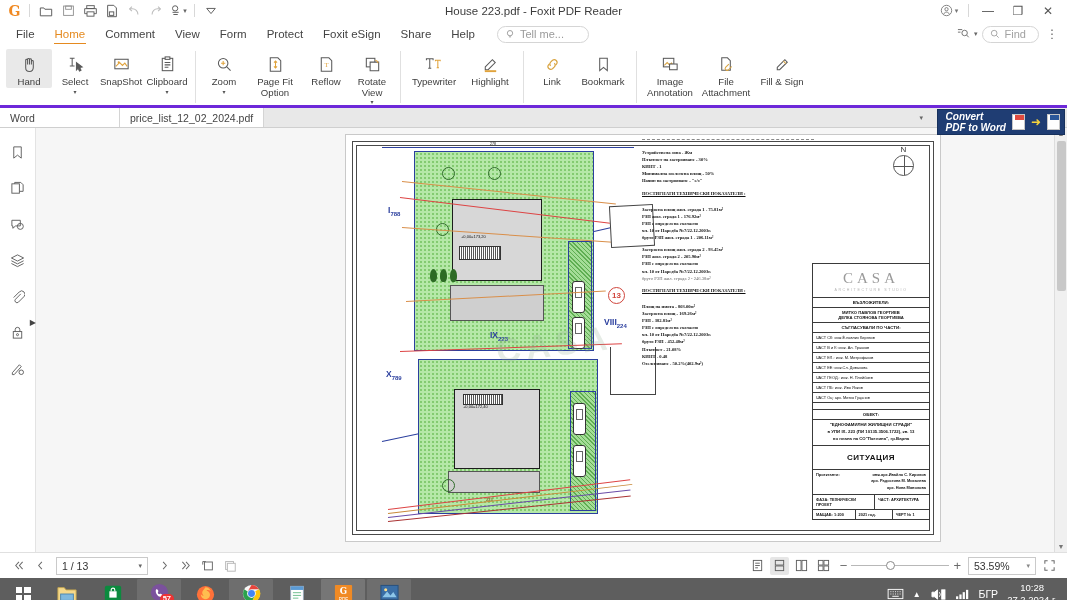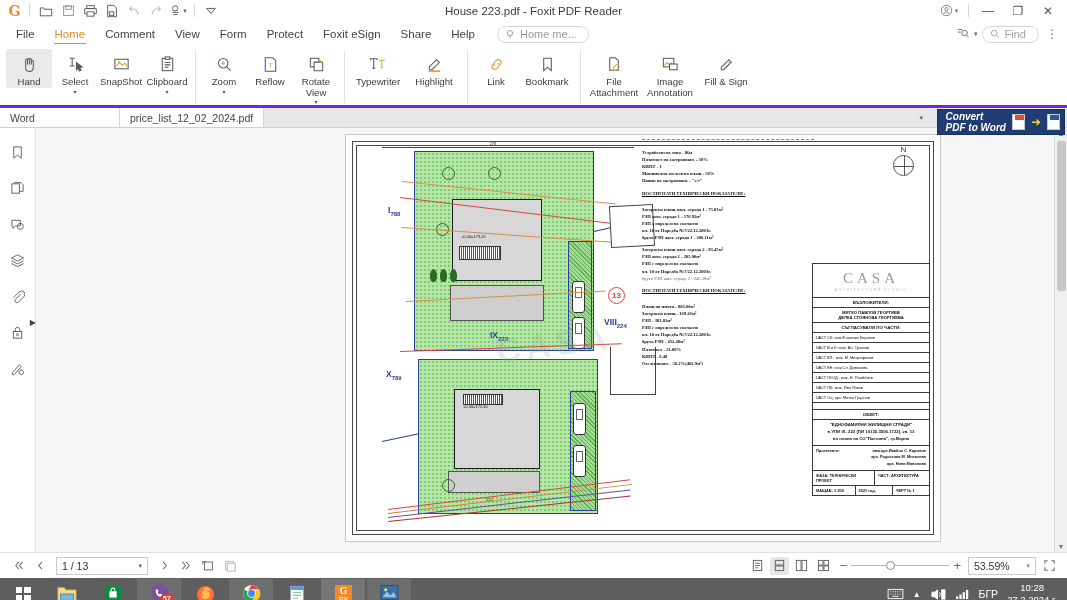--- a/index.html
+++ b/index.html
@@ -424,21 +424,21 @@
   <div class="menu-item">Form</div>
   <div class="menu-item">Protect</div>
   <div class="menu-item">Foxit eSign</div>
   <div class="menu-item">Share</div>
   <div class="menu-item">Help</div>
   <div class="tellme">
     <svg width="10" height="10" viewBox="0 0 12 12" fill="none" stroke="#9a9a9a" stroke-width="1.1">
         <circle cx="6" cy="5" r="3.2"></circle>
         <path d="M4.7 9.4h2.6"></path>
       </svg>
-    <span>Home me...</span>
+    <span>Tell me...</span>
   </div>
   <div class="menu-right">
     <div class="icon-gray">
       <svg width="13" height="12" viewBox="0 0 15 14" fill="none" stroke="#6e6e6e" stroke-width="1.1">
           <path d="M1 3h5M1 6h3"></path>
           <circle cx="8.8" cy="7" r="3.2"></circle>
           <path d="M11.2 9.4L13.6 12"></path>
         </svg>
     </div>
     <span class="caret-sm">▾</span>
@@ -505,20 +505,29 @@
       <svg width="19" height="19" viewBox="0 0 20 20" fill="none" stroke="#5a5a5a" stroke-width="1.1">
           <circle cx="8.6" cy="8.6" r="5"></circle>
           <path d="M6.4 8.6h4.4M8.6 6.4v4.4" stroke="#e0a33c"></path>
           <path d="M12.4 12.4l4 4"></path>
         </svg>
     </span>
     <span class="rb-lbl">Zoom</span>
     <span class="rb-caret">▾</span>
   </div>
 
+  <div class="rb-item wide">
+    <span class="rb-ico">
+      <svg width="19" height="19" viewBox="0 0 20 20" fill="none" stroke="#5a5a5a" stroke-width="1.1">
+          <path d="M4.5 3h8l3 3v11h-11z"></path>
+          <path d="M10 6.5v7M8.4 8.1L10 6.4l1.6 1.7M8.4 11.9L10 13.6l1.6-1.7" stroke="#e0a33c"></path>
+        </svg>
+    </span>
+    <span class="rb-lbl two">Page Fit Option</span>
+  </div>
 
   <div class="rb-item">
     <span class="rb-ico">
       <svg width="19" height="19" viewBox="0 0 20 20" fill="none" stroke="#5a5a5a" stroke-width="1.1">
           <path d="M4.5 3h8l3 3v11h-11z"></path>
           <text x="10" y="13" font-size="7" fill="#e0a33c" stroke="none" text-anchor="middle" font-family="Liberation Serif, serif">T</text>
         </svg>
     </span>
     <span class="rb-lbl">Reflow</span>
   </div>
@@ -576,36 +585,36 @@
         </svg>
     </span>
     <span class="rb-lbl">Bookmark</span>
   </div>
 
   <div class="rb-sep"></div>
 
   <div class="rb-item wide">
     <span class="rb-ico">
       <svg width="19" height="19" viewBox="0 0 20 20" fill="none" stroke="#5a5a5a" stroke-width="1.1">
-          <path d="M5 3h6l3 3v10H5z"></path>
-          <path d="M12.5 9.5l-3.5 3.5a2 2 0 0 0 2.8 2.8l3.7-3.7" stroke="#d9a441"></path>
-        </svg>
-    </span>
-    <span class="rb-lbl two">File Attachment</span>
-  </div>
-
-  <div class="rb-item wide">
-    <span class="rb-ico">
-      <svg width="19" height="19" viewBox="0 0 20 20" fill="none" stroke="#5a5a5a" stroke-width="1.1">
           <rect x="2.5" y="3.5" width="11" height="9"></rect>
           <path d="M3.5 11l3-3 2.5 2.5 2-2 2 2.5" stroke="#d9a441"></path>
           <rect x="9" y="9.5" width="8" height="6" fill="#fff"></rect>
         </svg>
     </span>
     <span class="rb-lbl two">Image Annotation</span>
+  </div>
+
+  <div class="rb-item wide">
+    <span class="rb-ico">
+      <svg width="19" height="19" viewBox="0 0 20 20" fill="none" stroke="#5a5a5a" stroke-width="1.1">
+          <path d="M5 3h6l3 3v10H5z"></path>
+          <path d="M12.5 9.5l-3.5 3.5a2 2 0 0 0 2.8 2.8l3.7-3.7" stroke="#d9a441"></path>
+        </svg>
+    </span>
+    <span class="rb-lbl two">File Attachment</span>
   </div>
 
 
   <div class="rb-item wide">
     <span class="rb-ico">
       <svg width="19" height="19" viewBox="0 0 20 20" fill="none" stroke="#5a5a5a" stroke-width="1.1">
           <path d="M4.5 13L12.5 5l2.5 2.5-8 8H4.5z"></path>
           <path d="M11 6.5l2.5 2.5" stroke="#d9a441"></path>
         </svg>
     </span>
@@ -824,20 +833,21 @@
         <div class="tb-row tb-small">ЧАСТ ГЕОД.: инж. Н. Плейбиев</div>
         <div class="tb-row tb-small">ЧАСТ ПБ: инж. Иво Янков</div>
         <div class="tb-row tb-small">ЧАСТ Оц: арх. Митко Гуцанов</div>
         <div class="tb-row" style="height:7px;"></div>
         <div class="tb-row tb-center">ОБЕКТ:</div>
         <div class="tb-row tb-obj">
           <div>"ЕДНОФАМИЛНИ ЖИЛИЩНИ СГРАДИ"</div>
           <div>в УПИ  IX- 223 (ПИ 10135.3506.1722), кв. 13</div>
           <div>по плана на СО"Пчелина", гр.Варна</div>
         </div>
+        <div class="tb-row tb-big">СИТУАЦИЯ</div>
         <div class="tb-row tb-proj">
           <span class="lead">Проектанти:</span>
           <div>инж.арх.Ивайло С. Кирилов</div>
           <div>арх. Радостина М. Михалева</div>
           <div>арх. Нина Манолова</div>
         </div>
         <div class="tb-row tb-split" style="padding:0;">
           <div style="flex:1.15;">ФАЗА: ТЕХНИЧЕСКИ ПРОЕКТ</div>
           <div style="flex:1;">ЧАСТ: АРХИТЕКТУРА</div>
         </div>

